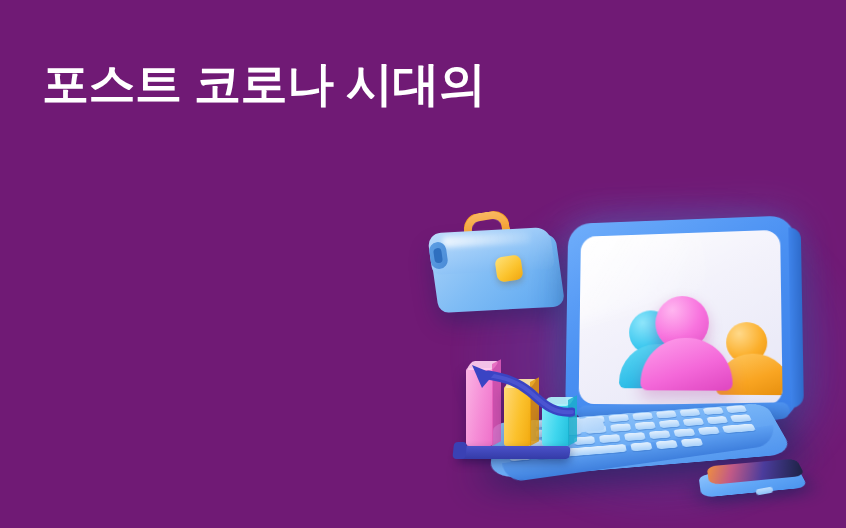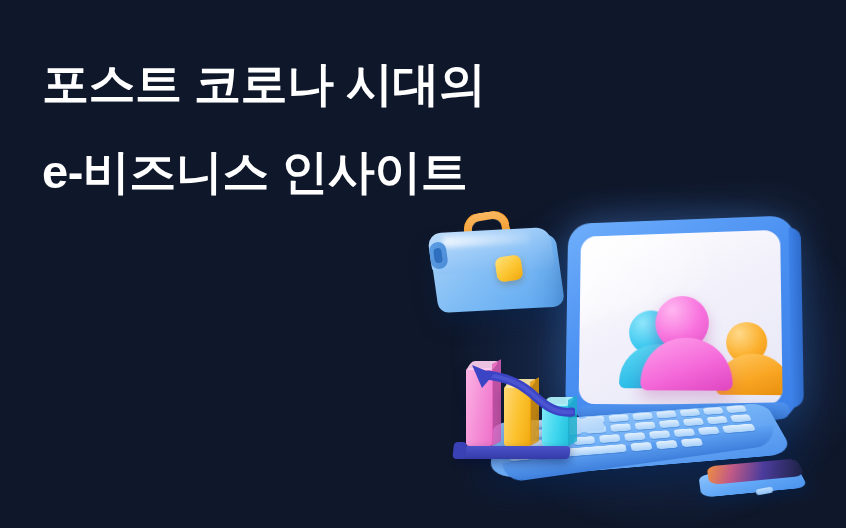--- a/index.html
+++ b/index.html
@@ -5,21 +5,21 @@
 <style>
   * { margin:0; padding:0; box-sizing:border-box; }
   html,body { width:846px; height:528px; overflow:hidden; }
   body {
     font-family:"Liberation Sans","DejaVu Sans",sans-serif;
     background:#024A97;
   }
   #banner {
     position:relative;
     width:846px; height:528px;
-    background:#0f172a;
+    background:#701a75;
     overflow:hidden;
   }
   
   #headline {
     position:absolute;
     left:42px; top:40px;
     width:560px;
     z-index:30;
     pointer-events:none;
   }
@@ -367,16 +367,15 @@
     <div class="art" id="phone">
       <div class="ph-case"></div>
       <div class="ph-screen"></div>
       <div class="ph-btn"></div>
     </div>
 
   </div>
 
   <div id="headline">
     <span class="hl-line">포스트 코로나 시대의</span>
-    <span class="hl-line">e-비즈니스 인사이트</span>
   </div>
 
 </div>
 
 </body></html>

